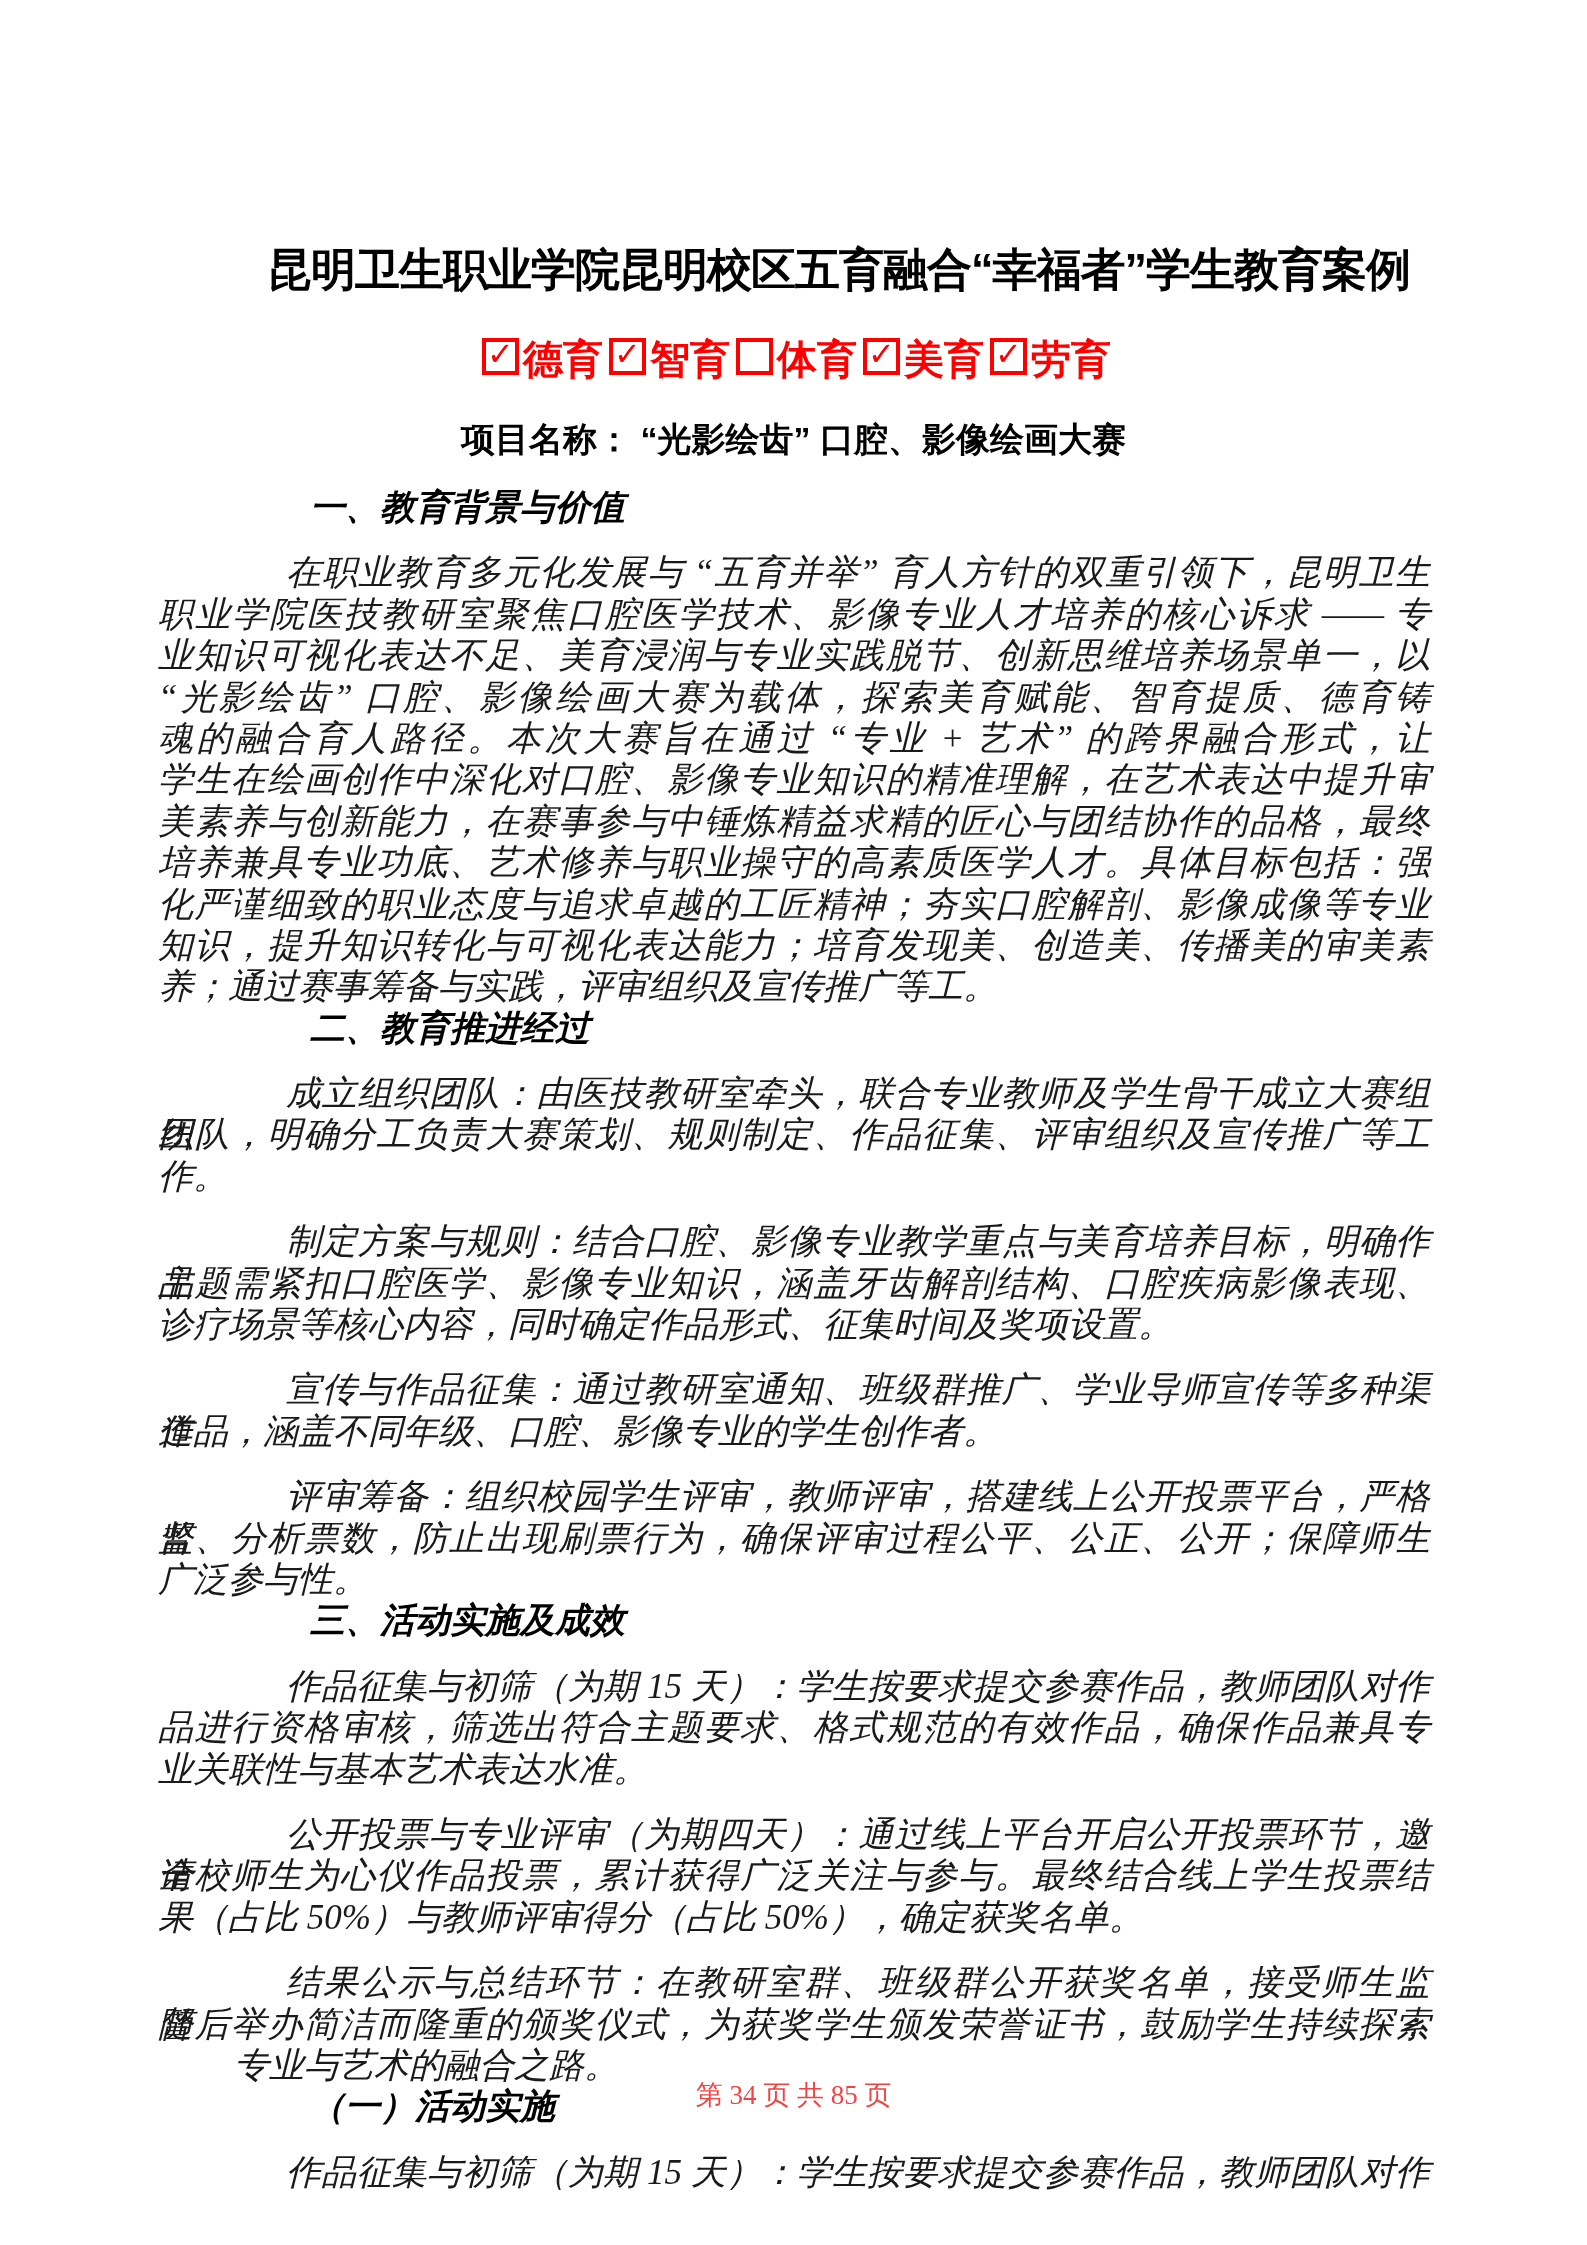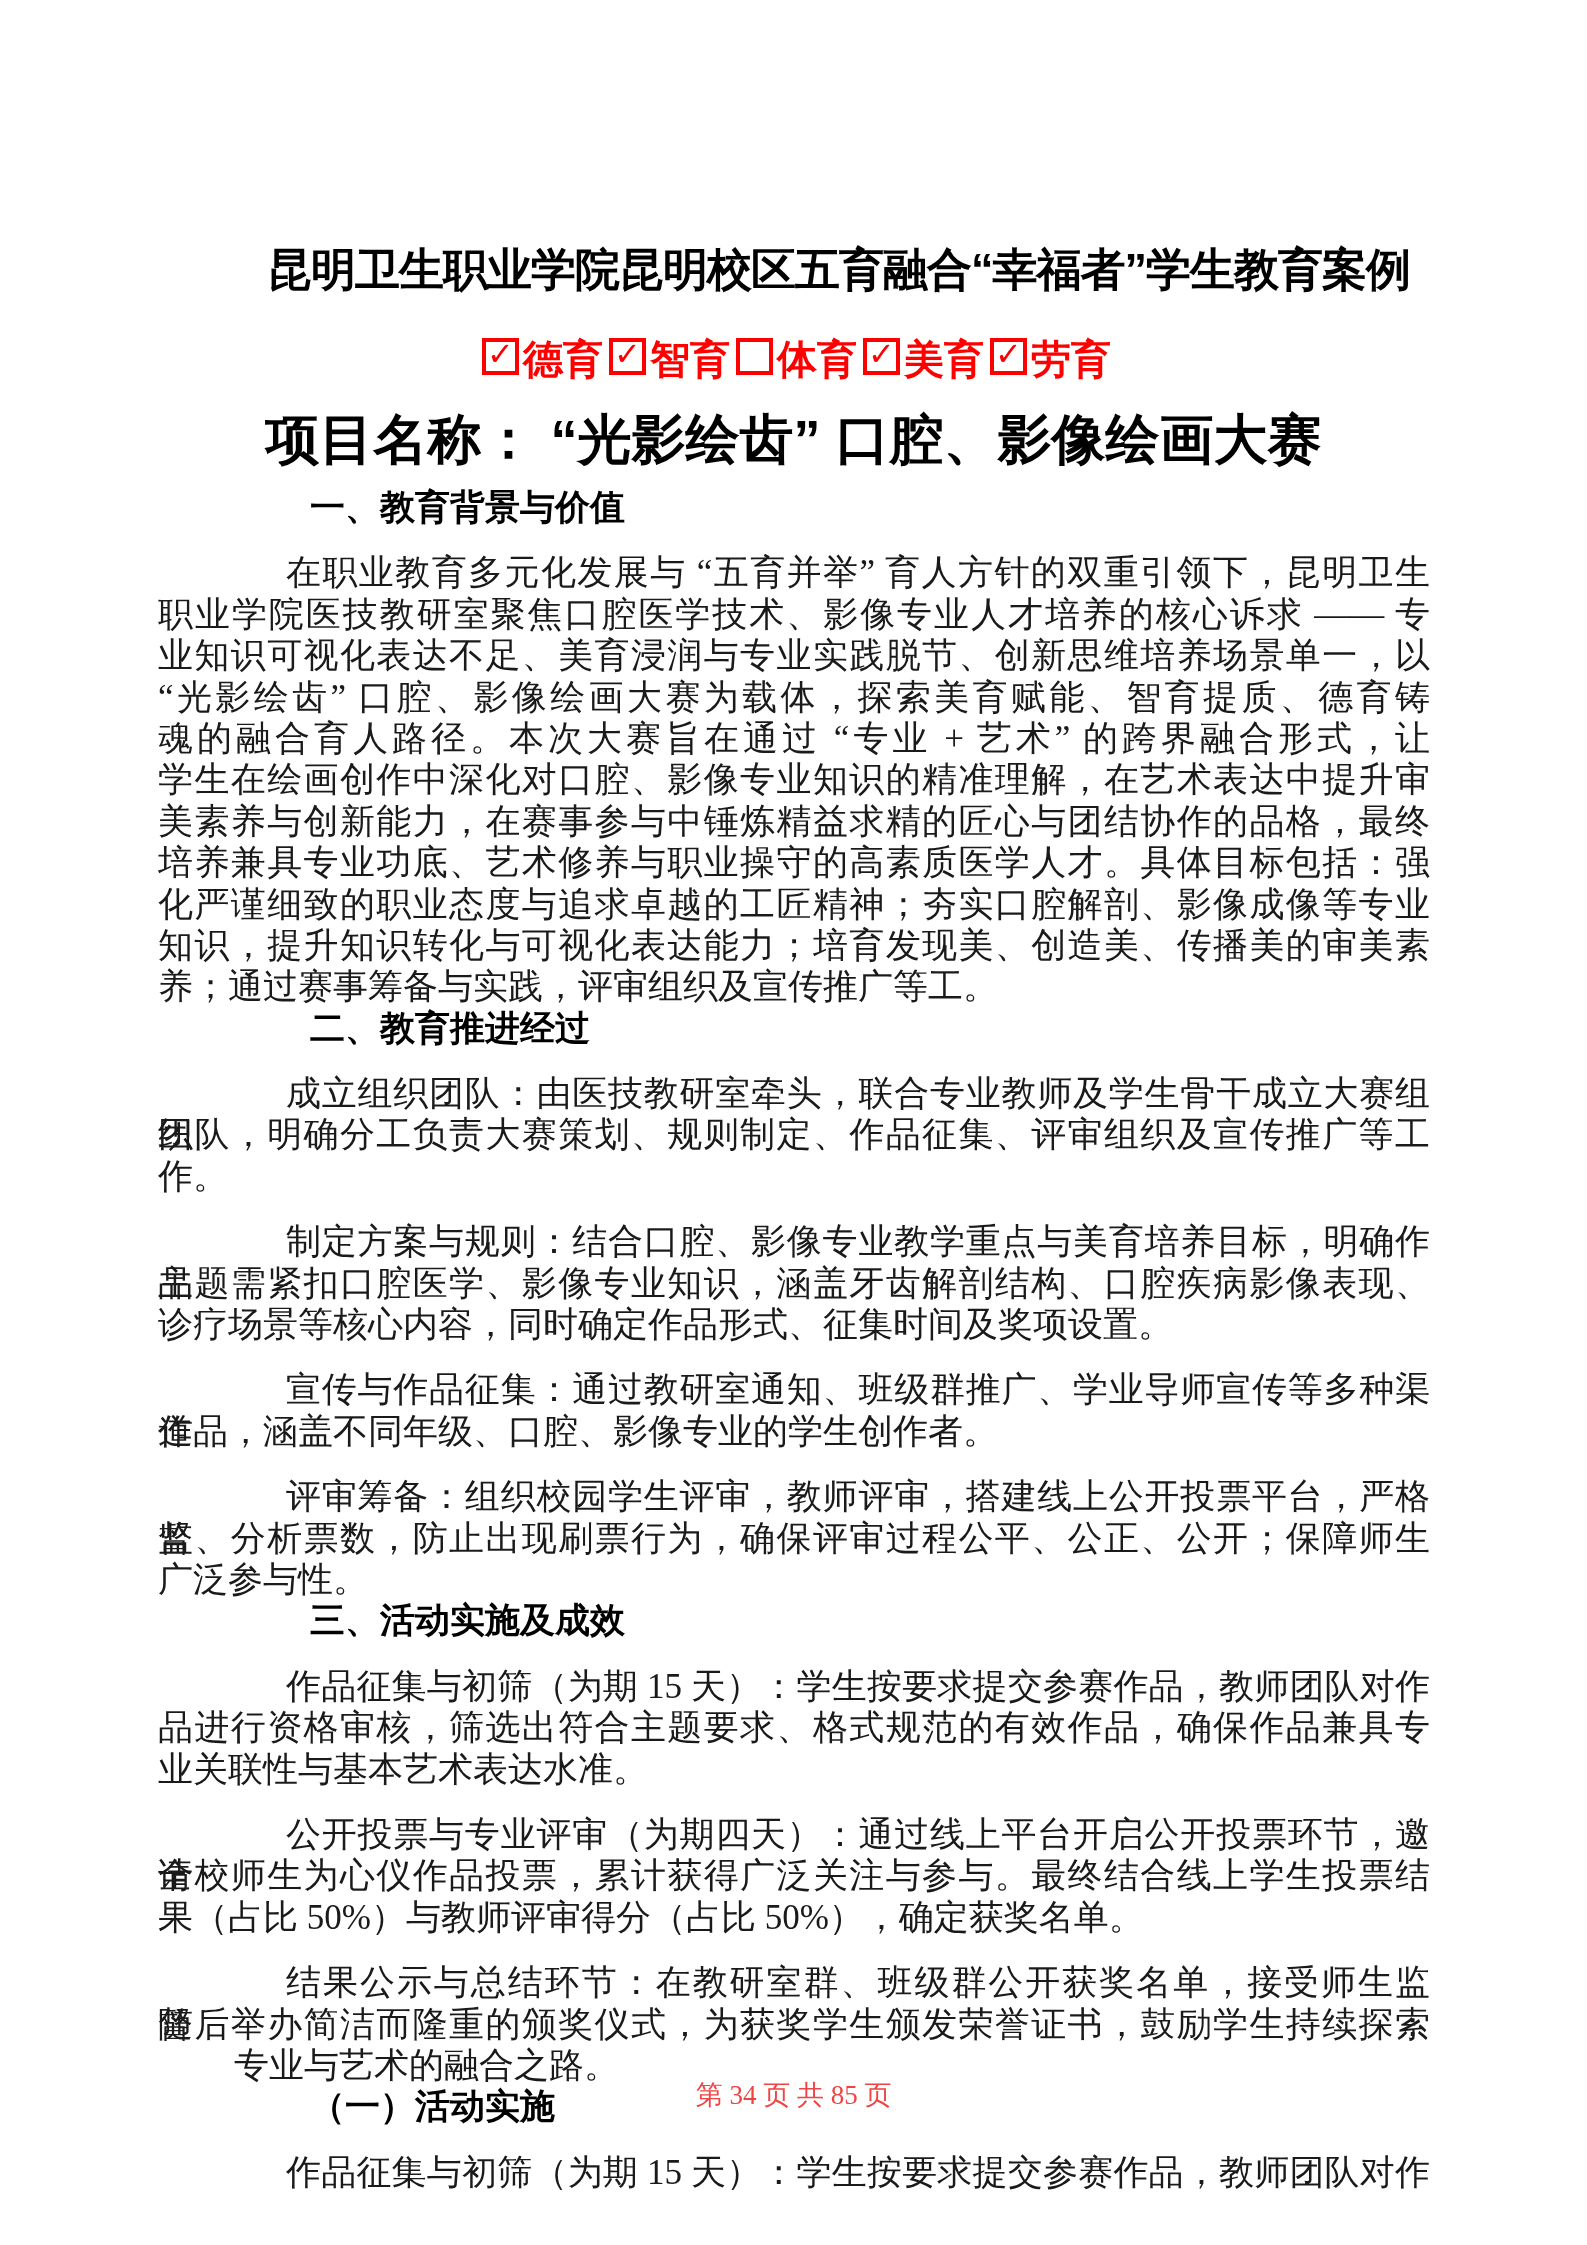--- a/index.html
+++ b/index.html
@@ -43,29 +43,30 @@
     font-family:"DejaVu Sans", sans-serif;
     font-size:32px;line-height:28px;
     position:absolute;left:1px;top:-2px;
     font-weight:bold;
   }
   .project-title{
     position:absolute;top:412px;left:0;width:100%;
     text-align:center;
     font-family:"Liberation Sans", sans-serif;
     font-weight:bold;
-    font-size:54px;line-height:54px;
+    font-size:34px;line-height:54px;
     color:#000000;
     white-space:nowrap;
   }
   .doc-body{
     position:absolute;
     left:158px;top:487px;width:1272px;
     color:#1a1a1a;
     font-size:35px;
+    font-style:italic;
   }
   .row{
     height:41.4px;line-height:41.4px;
     text-align:left;
     white-space:nowrap;
   }
   .row.fill{
     white-space:normal;
     text-align:justify;
     text-align-last:justify;

